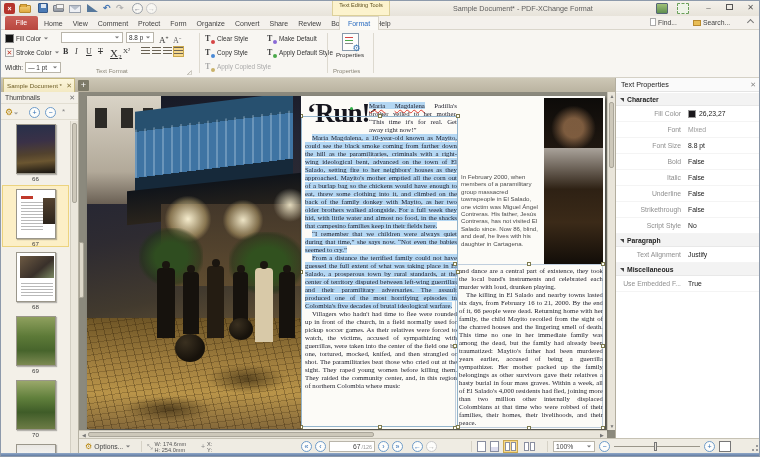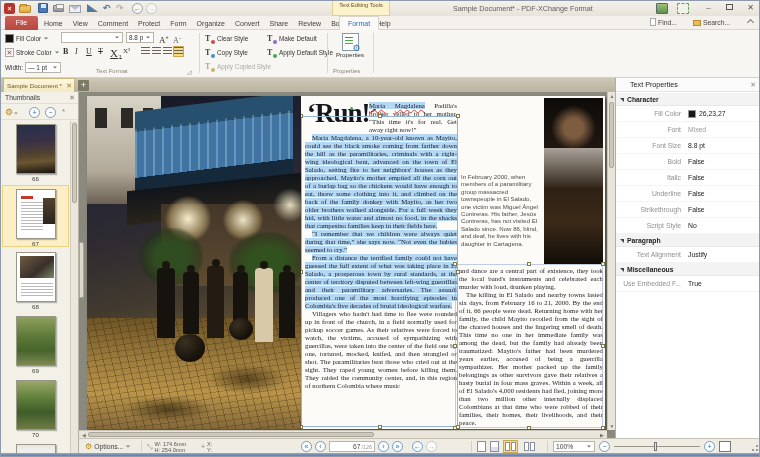--- a/index.html
+++ b/index.html
@@ -144,21 +144,21 @@
   .photo2{position:absolute;left:243px;top:2px;width:59px;height:166px;background:
      radial-gradient(circle at 50% 18%,rgba(150,110,75,.8) 0 7%,transparent 16%),
      linear-gradient(180deg,#0d0b09 0%,#1f1710 30%,#33241668 0,#2e2114 55%,#3b2a18 75%,#120d08 100%);}
   .vscroll{position:absolute;right:0;top:0;width:8px;height:338px;background:#e9e5da;border-left:1px solid #c9c5b8;}
   .vscroll .th{position:absolute;left:1px;top:10px;width:5px;height:66px;background:#cdc8ba;border:1px solid #aaa69a;border-radius:2px;}
   .sarrow{position:absolute;font-size:5px;color:#777;width:8px;text-align:center;}
   .hscroll{position:absolute;left:0;bottom:0;width:528px;height:8px;background:#e9e5da;border-top:1px solid #c9c5b8;}
   .hscroll .th{position:absolute;top:1px;left:9px;width:286px;height:5px;background:#cdc8ba;border:1px solid #aaa69a;border-radius:2px;}
   
   .props{position:absolute;left:614px;top:77px;width:146px;height:360px;background:#fff;border-left:1px solid #b3ae9f;}
-  .pr-head{position:absolute;left:0;top:0;width:100%;height:14px;font-size:7.2px;color:#222;line-height:14px;padding-left:14px;border-bottom:1px solid #e4e4e4;background:#fafafa;}
+  .pr-head{position:absolute;left:0;top:0;width:100%;height:14px;font-size:7.2px;color:#222;line-height:14px;padding-left:5px;border-bottom:1px solid #e4e4e4;background:#fafafa;}
   .pr-head .x{position:absolute;right:5px;top:0;color:#888;font-size:7px;}
   .pr-body{position:absolute;left:0;top:15px;width:100%;}
   .pr-sec{height:13px;line-height:13px;font-size:6.8px;font-weight:bold;color:#222;padding-left:4px;background:#f3f3f3;border-bottom:1px solid #e8e8e8;}
   .pr-sec i{display:inline-block;width:0;height:0;border-left:4px solid transparent;border-top:4px solid #444;margin-right:3px;}
   .pr-row{display:flex;height:16px;align-items:center;border-bottom:1px solid #f4f4f4;font-size:6.8px;}
   .pr-row .lb{width:72px;text-align:right;color:#8f8f8f;padding-right:7px;}
   .pr-row .vl{color:#1a1a1a;display:flex;align-items:center;gap:3px;}
   .pr-row .vl.muted{color:#999;}
   .prsw{display:inline-block;width:8px;height:8px;border:1px solid #999;}
   

